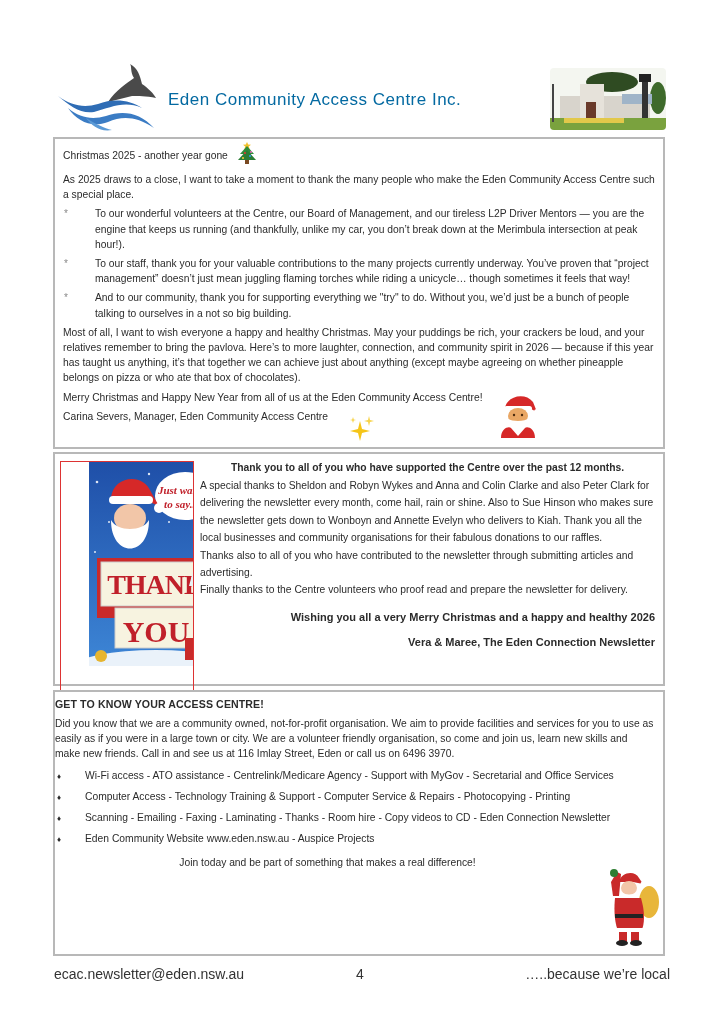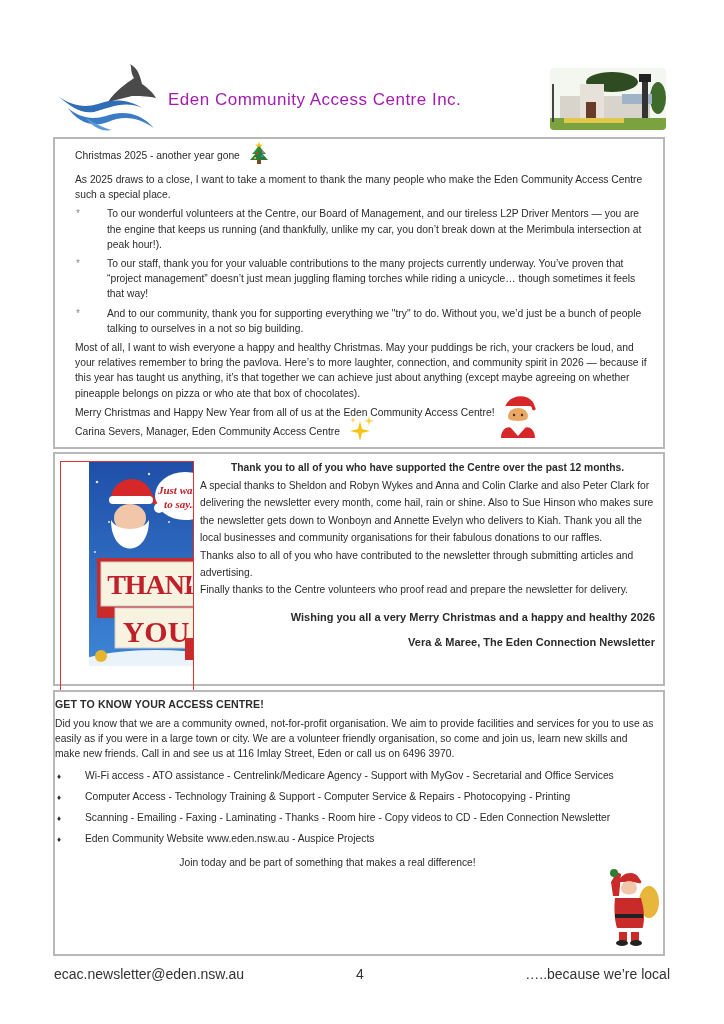--- a/index.html
+++ b/index.html
@@ -1,25 +1,25 @@
 <!DOCTYPE html>
 <html><head>
 <meta charset="utf-8">
 <style>
   * { box-sizing: border-box; margin: 0; padding: 0; }
   html, body { width: 724px; height: 1024px; background: #ffffff; overflow: hidden; }
   body { font-family: "Liberation Sans", sans-serif; color: #2b2b2b; position: relative; }
 
   .header { position: absolute; left: 56px; top: 62px; width: 612px; height: 72px; }
   .logo { position: absolute; left: 0; top: 0; width: 100px; height: 72px; }
-  .org-title { position: absolute; left: 112px; top: 28px; font-size: 17px; color: #a21caf; letter-spacing: 0.5px; }
+  .org-title { position: absolute; left: 112px; top: 28px; font-size: 17px; color: #0369a1; letter-spacing: 0.5px; }
   .building { position: absolute; left: 494px; top: 6px; width: 116px; height: 62px; border-radius: 4px; overflow: hidden; }
 
   .box { position: absolute; border: 2px solid #b8b8b8; background: #fff; }
-  .box1 { left: 53px; top: 137px; width: 612px; height: 312px; padding: 5px 8px 0 20px; }
+  .box1 { left: 53px; top: 137px; width: 612px; height: 312px; padding: 5px 8px 0 8px; }
   .box2 { left: 53px; top: 452px; width: 612px; height: 234px; }
   .box3 { left: 53px; top: 690px; width: 612px; height: 266px; padding: 6px 8px 0 0; }
 
   p, li, .line { font-size: 10.3px; line-height: 15.2px; }
   .box1 .title-row { display: flex; align-items: center; height: 22px; margin-bottom: 6px; }
   .box1 .title-row span.t { font-size: 10.3px; }
   .tree { width: 22px; height: 24px; margin-left: 8px; position: relative; top: -2px; }
   .box1 p { margin-bottom: 4px; }
   .bullets { list-style: none; margin: 0 0 4px 0; }
   .bullets li { display: flex; margin-bottom: 4px; }

